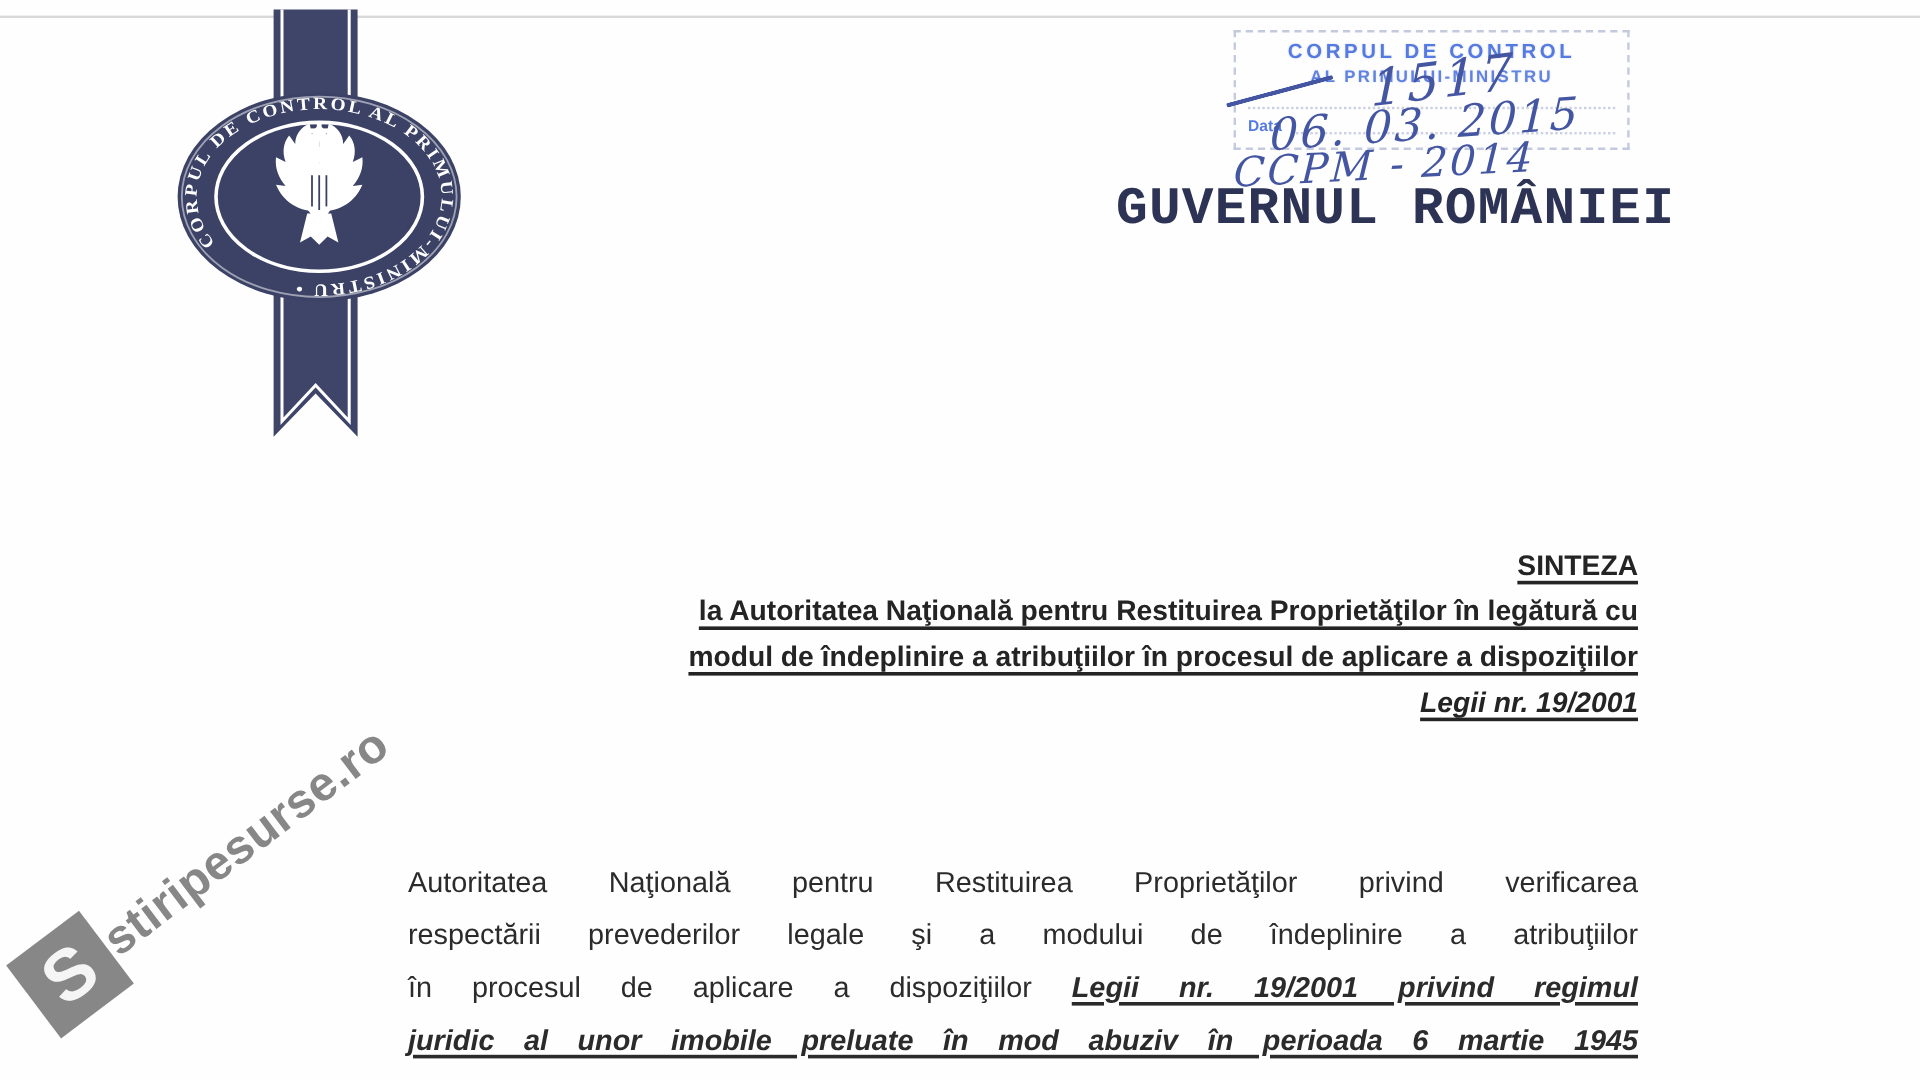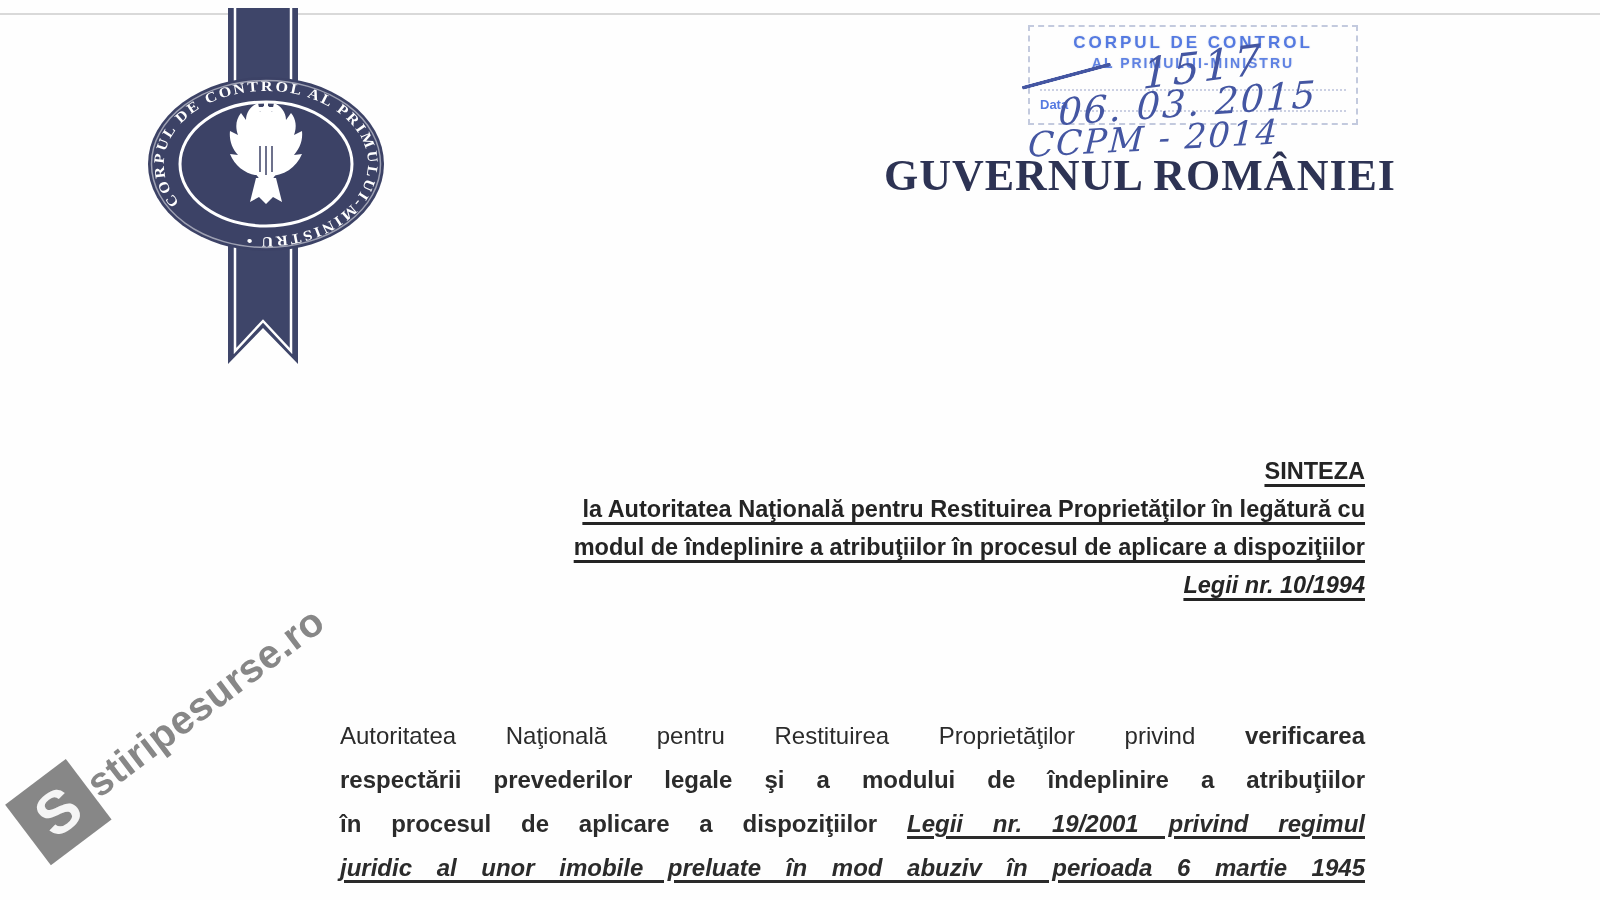--- a/index.html
+++ b/index.html
@@ -68,24 +68,24 @@
     transform: rotate(-15deg);
     transform-origin: left center;
   }
   .ink-number { left: 1142px; top: 42px; font-size: 42px; transform: rotate(-7deg) skewX(-8deg); letter-spacing: 4px; }
   .ink-date   { left: 1058px; top: 82px; font-size: 37px; transform: rotate(-4deg) skewX(-6deg); letter-spacing: 2px; }
   .ink-ref    { left: 1028px; top: 118px; font-size: 34px; transform: rotate(-3deg) skewX(-6deg); letter-spacing: 2px; }
 
   
   .gov-title {
     position: absolute;
-    left: 876px; top: 150px;
+    left: 930px; top: 150px;
     width: 520px;
-    text-align: right;
-    font-family: Liberation Serif, serif;
+    text-align: left;
+    font-family: Liberation Mono, monospace;
     font-weight: bold;
     font-size: 44px;
     letter-spacing: 1px;
     color: #2d3354;
   }
 
   
   .title-block {
     position: absolute;
     left: 340px; top: 452px;
@@ -113,21 +113,21 @@
     font-size: 24px;
     color: #2b2b2b;
   }
   .bline {
     height: 44px;
     line-height: 44px;
     text-align: justify;
     text-align-last: justify;
   }
   .bline-indent { padding-left: 142px; }
-  .seg-b { font-weight: bold; }
+  .seg-b { font-weight: normal; }
   .seg-iu {
     font-weight: bold;
     font-style: italic;
     text-decoration: underline;
     text-decoration-thickness: 2.5px;
     text-underline-offset: 4px;
   }
 
   
   .watermark {
@@ -222,21 +222,21 @@
   <div class="ink ink-number">1517</div>
   <div class="ink ink-date">06. 03. 2015</div>
   <div class="ink ink-ref">CCPM - 2014</div>
 
   <div class="gov-title">GUVERNUL ROMÂNIEI</div>
 
   <div class="title-block">
     <div class="tline"><span>SINTEZA</span></div>
     <div class="tline"><span>la Autoritatea Naţională pentru Restituirea Proprietăţilor în legătură cu</span></div>
     <div class="tline"><span>modul de îndeplinire a atribuţiilor în procesul de aplicare a dispoziţiilor</span></div>
-    <div class="tline tline-italic"><span>Legii nr. 10/1994</span></div>
+    <div class="tline tline-italic"><span>Legii nr. 19/2001</span></div>
   </div>
 
   <div class="body-block">
     <div class="bline"><span>Autoritatea Naţională pentru Restituirea Proprietăţilor privind </span><span class="seg-b">verificarea</span></div>
     <div class="bline"><span class="seg-b">respectării prevederilor legale şi a modului de îndeplinire a atribuţiilor</span></div>
     <div class="bline"><span class="seg-b">în procesul de aplicare a dispoziţiilor </span><span class="seg-iu">Legii nr. 19/2001 privind regimul</span></div>
     <div class="bline"><span class="seg-iu">juridic al unor imobile preluate în mod abuziv în perioada 6 martie 1945</span></div>
   </div>
 
   <div class="watermark">

